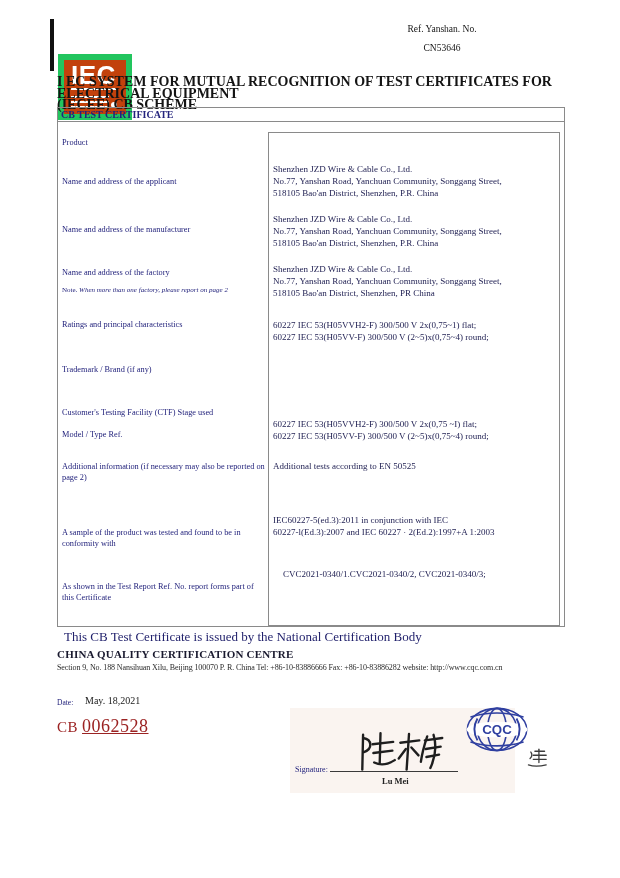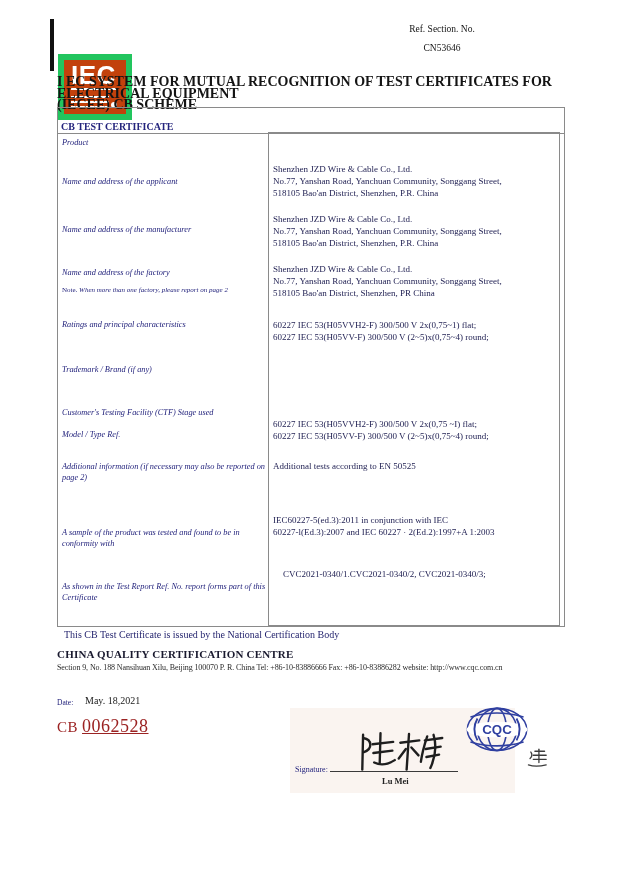--- a/index.html
+++ b/index.html
@@ -19,33 +19,33 @@
 
   .ref-block{position:absolute;left:372px;top:20px;width:140px;text-align:center;
              font-size:9.5px;color:#141414;line-height:19px;}
 
   .scheme-title{position:absolute;left:57px;top:76px;width:505px;font-size:14px;
                 font-weight:bold;color:#141414;line-height:11.5px;white-space:pre-line;}
 
   
   .cert-box{position:absolute;left:57px;top:107px;width:506px;height:518px;
             border:1px solid #8a8a8a;}
-  .cert-title{position:absolute;left:0;top:12px;width:100%;height:14px;padding:1px 3px;
+  .cert-title{position:absolute;left:0;top:0;width:100%;height:14px;padding:1px 3px;
               box-sizing:border-box;border-bottom:1px solid #8a8a8a;
               font-size:10px;font-weight:bold;color:#23237c;}
   .inner-box{position:absolute;left:210px;top:24px;width:290px;height:492px;
              border:1px solid #8a8a8a;}
-  .lbl{position:absolute;left:4px;width:205px;font-size:8.3px;color:#23237c;line-height:10.5px;font-style:italic;}
+  .lbl{position:absolute;left:4px;width:205px;font-size:8.3px;color:#23237c;line-height:10.5px;}
   .note{position:absolute;left:4px;width:210px;font-size:7px;color:#23237c;}
   .note em{font-style:italic;}
   .val{position:absolute;left:4px;width:282px;font-size:9px;color:#1d1d50;
        line-height:12px;white-space:pre-line;}
   .val.indent{text-indent:10px;}
 
-  .issued-line{position:absolute;left:64px;top:629px;font-size:10px;color:#1e1e6a;text-align:center;}
+  .issued-line{position:absolute;left:64px;top:629px;font-size:13px;color:#1e1e6a;text-align:center;}
   .ncb-name{position:absolute;left:57px;top:648px;font-size:11px;font-weight:bold;
             color:#19192e;letter-spacing:0.2px;}
   .ncb-address{position:absolute;left:57px;top:663px;font-size:8px;color:#2a2a2a;
                letter-spacing:-0.1px;width:520px;}
   .date-label{position:absolute;left:57px;top:698px;font-size:7.5px;color:#23237c;}
   .date-value{position:absolute;left:85px;top:695px;font-size:10px;color:#1a1a1a;}
   .cb-line{position:absolute;left:57px;top:716px;color:#9b2222;}
   .cb-prefix{font-size:15px;letter-spacing:0.5px;}
   .cb-number{font-size:18px;letter-spacing:0.5px;text-decoration:underline;}
 
@@ -68,21 +68,21 @@
     <div class="iec-box">
       <div class="iec-text">IEC</div>
       <div class="iec-line" style="top:36px"></div>
       <div class="iec-line" style="top:41px"></div>
       <div class="iec-line" style="top:46px"></div>
       <div class="iec-dot"></div>
     </div>
   </div>
 
   <div class="ref-block">
-    <div>Ref. Section. No.</div>
+    <div>Ref. Yanshan. No.</div>
     <div>CN53646</div>
   </div>
 
   <div class="scheme-title">I EC SYSTEM FOR MUTUAL RECOGNITION OF TEST CERTIFICATES FOR ELECTRICAL EQUIPMENT
 (IECEE) CB SCHEME</div>
 
   <div class="cert-box">
     <div class="cert-title">CB TEST CERTIFICATE</div>
 
     <div class="inner-box">

